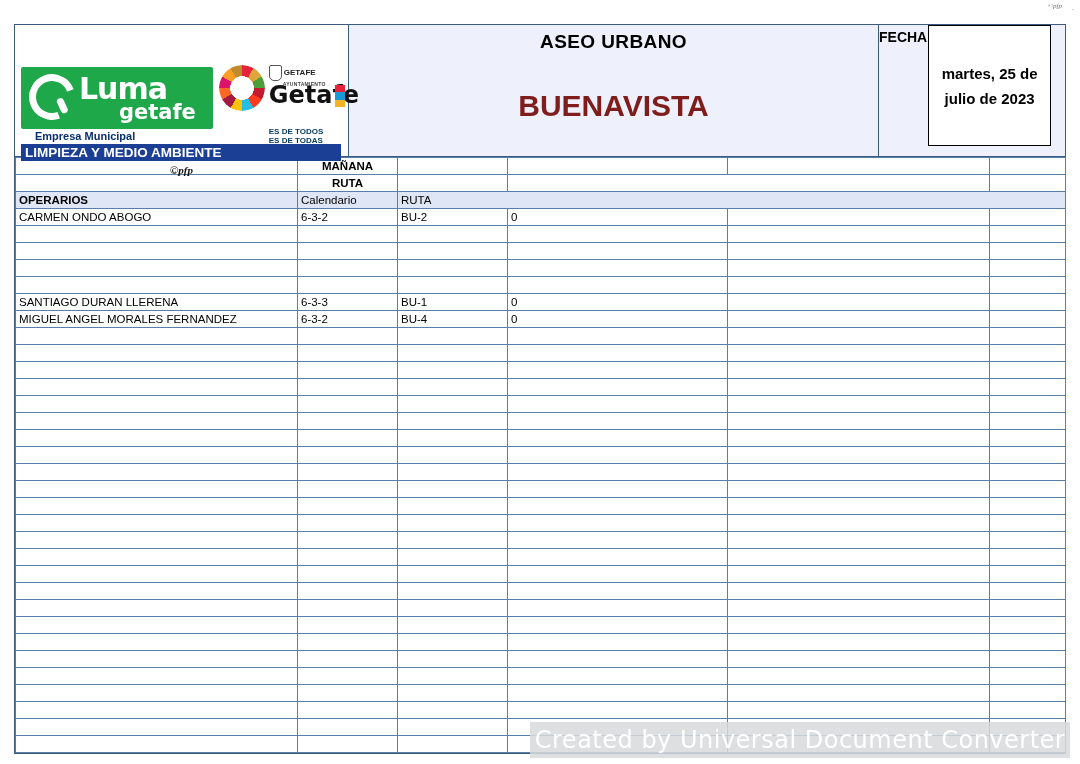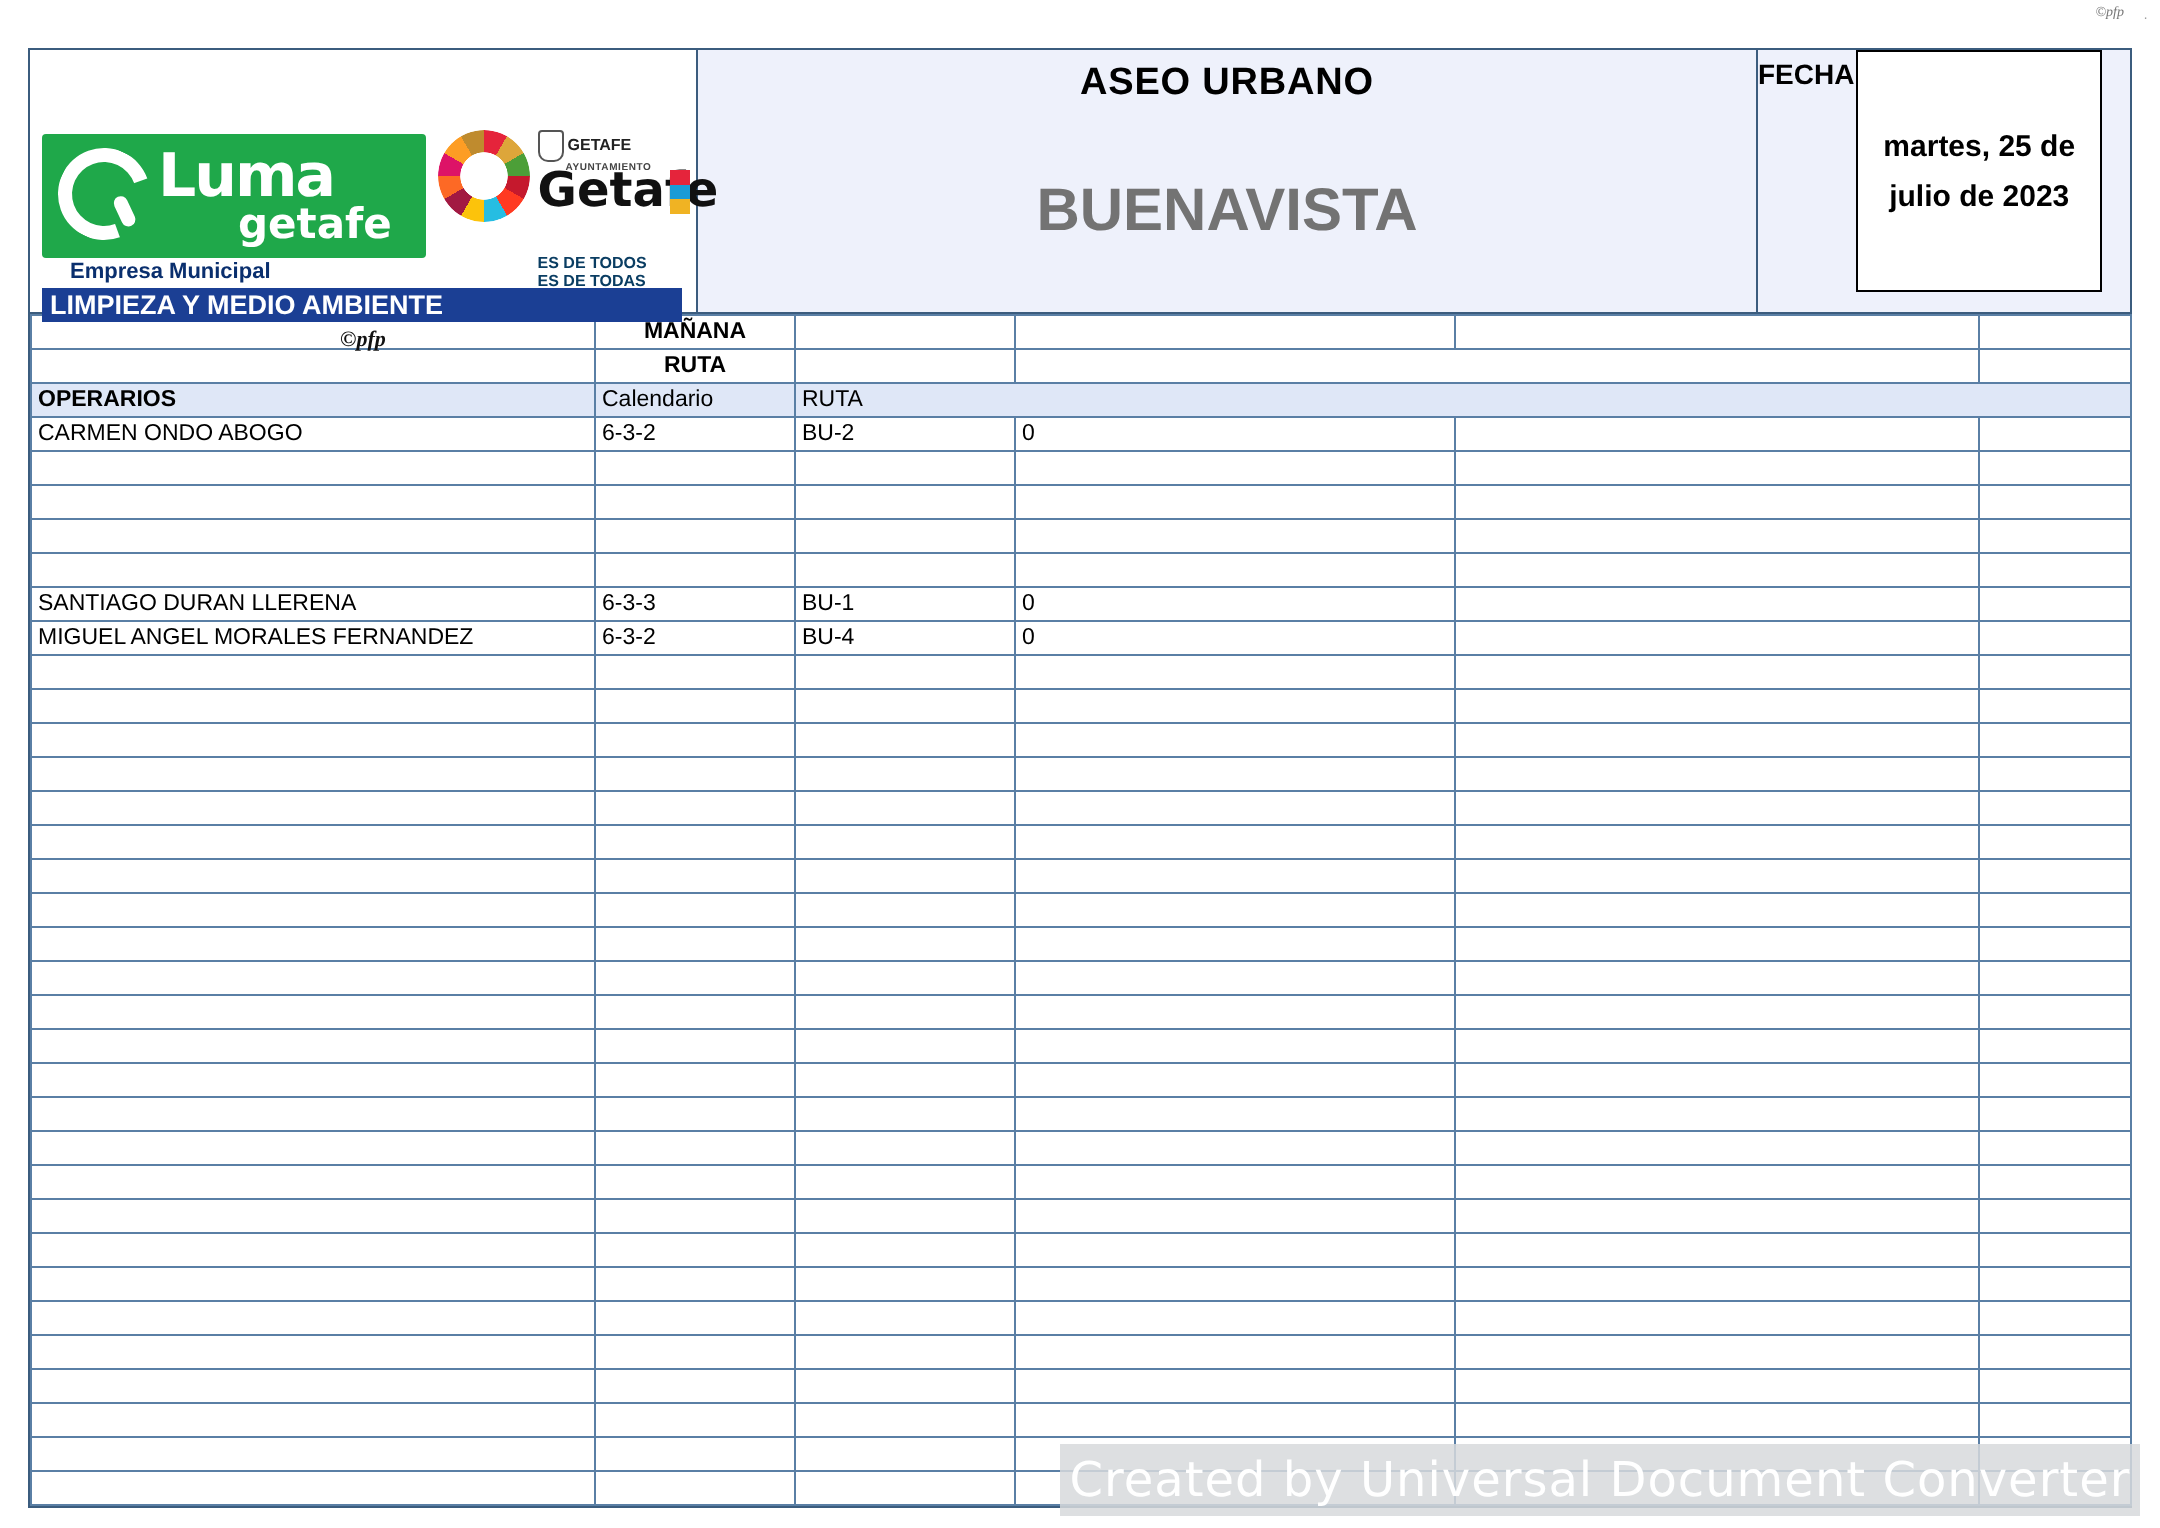--- a/index.html
+++ b/index.html
@@ -229,21 +229,21 @@
   }
   .title-main {
     font-size: 19px;
     font-weight: bold;
     color: #000;
     letter-spacing: 0.4px;
   }
   .title-sub {
     font-size: 30px;
     font-weight: bold;
-    color: #737373;
+    color: #7f1d1d;
     margin-top: 36px;
   }
   .date-cell {
     width: 186px;
     box-sizing: border-box;
     background: #eef1fb;
     display: flex;
     flex-direction: row;
   }
   .date-label {

